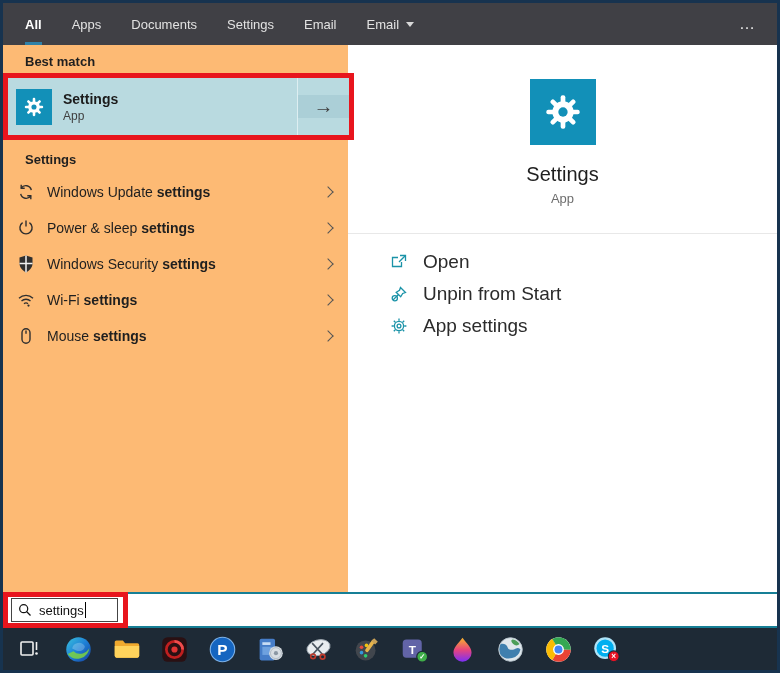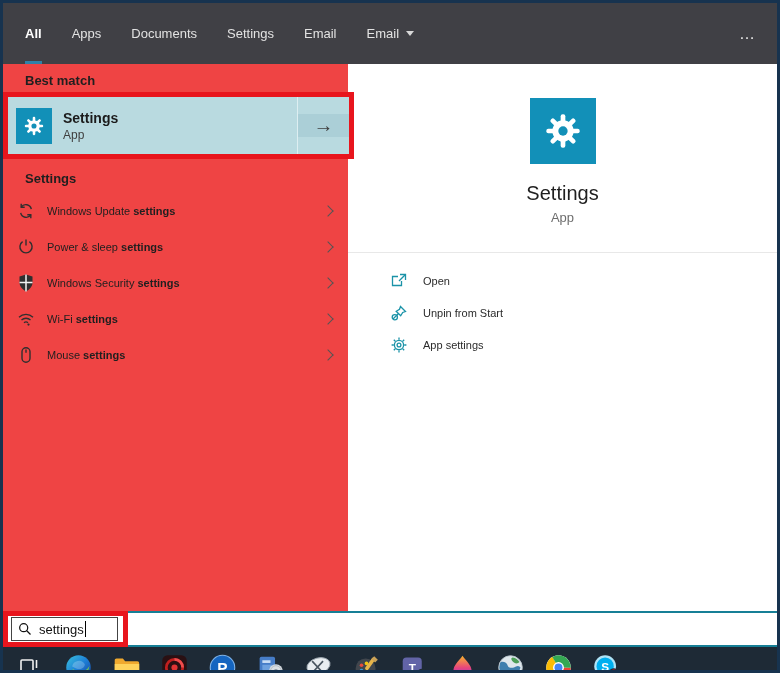--- a/index.html
+++ b/index.html
@@ -2,29 +2,29 @@
 <html><head>
 <meta charset="utf-8">
 <style>
   * { margin:0; padding:0; box-sizing:border-box; }
   html,body { width:780px; height:673px; }
   body { font-family:"Liberation Sans", sans-serif; }
 
   .screen { width:780px; height:673px; border:3px solid #17334f; display:flex; flex-direction:column; background:#fff; overflow:hidden; }
 
   
-  .topbar { height:61px; background:#404045; display:flex; align-items:stretch; padding:0 20px 0 22px; flex:0 0 auto; }
+  .topbar { height:42px; background:#404045; display:flex; align-items:stretch; padding:0 20px 0 22px; flex:0 0 auto; }
   .tab { display:flex; align-items:center; color:#e2e2e2; font-size:13px; margin-right:30px; border-bottom:3px solid transparent; border-top:3px solid transparent; cursor:default; }
   .tab.active { color:#fff; font-weight:bold; border-bottom-color:#2f81a8; }
   .tab .caret { width:0; height:0; border-left:4.5px solid transparent; border-right:4.5px solid transparent; border-top:5px solid #d8d8d8; margin-left:7px; }
   .overflow-btn { margin-left:auto; color:#eaeaea; font-size:16px; letter-spacing:2px; display:flex; align-items:center; }
 
   
   .content { height:547px; display:flex; position:relative; flex:0 0 auto; }
-  .left-panel { width:345px; background:#ef4444; position:relative; flex:0 0 auto;text-align:right; }
+  .left-panel { width:345px; background:#fdba74; position:relative; flex:0 0 auto;text-align:right; }
   .right-panel { flex:1; background:#fff; text-align:center; }
 
   .section-header { position:absolute; left:22px; font-size:13px; font-weight:bold; color:#1f1f1f; }
   .best-header { top:9px; }
   .settings-header { top:107px; }
 
   
   .annotation { border:5px solid #e8151d; pointer-events:none; }
   .redbox-best { position:absolute; top:28px; left:0; width:351px; height:67px; z-index:6; display:flex; pointer-events:auto; }
   .bm-row { flex:1; background:#b9dae0; display:flex; align-items:center; padding-left:8px; min-width:0; }
@@ -32,33 +32,33 @@
   .bm-text { margin-left:11px; text-align:left; }
   .bm-title { font-size:14px; font-weight:bold; color:#1b1b1b; }
   .bm-sub { font-size:12px; color:#3f3f3f; margin-top:2px; }
   .bm-sep { width:1px; background:#ddeef1; height:100%; }
   .bm-arrow { width:51px; background:#abcfd7; display:flex; align-items:center; justify-content:center; font-size:20px; color:#3f3f3f; }
 
   
   .settings-list { position:absolute; top:129px; left:0; right:0; }
   .list-row { height:36px; display:flex; align-items:center; padding:0 16px 0 13px; }
   .li-icon { width:20px; height:20px; flex:0 0 auto; }
-  .li-label { margin-left:11px; font-size:11px; color:#1f1f1f; white-space:nowrap; }
+  .li-label { margin-left:11px; font-size:14px; color:#1f1f1f; white-space:nowrap; }
   .li-label .bold-part { font-weight:bold; margin-left:0.28em; }
   .chev { margin-left:auto; width:8px; height:8px; border-top:1.5px solid #555; border-right:1.5px solid #555; transform:rotate(45deg); flex:0 0 auto; }
 
   
   .pv-tile { width:66px; height:66px; background:#1290b8; margin:34px auto 0; display:flex; align-items:center; justify-content:center; }
   .pv-title { font-size:20px; color:#1f1f1f; margin-top:18px; font-weight:400; }
   .pv-sub { font-size:13px; color:#6d6d6d; margin-top:5px; }
   .pv-divider { border-bottom:1px solid #e8e8e8; margin-top:27px; }
   .actions { text-align:left; padding:12px 0 0 42px; }
   .action-row { height:32px; display:flex; align-items:center; }
   .ac-icon { width:18px; height:18px; flex:0 0 auto; }
-  .ac-label { margin-left:15px; font-size:11px; color:#2b2b2b; }
+  .ac-label { margin-left:15px; font-size:19px; color:#2b2b2b; }
 
   
   .search-strip { height:36px; background:#fff; border-top:2px solid #167f96; border-bottom:2px solid #167f96; position:relative; flex:0 0 auto; }
   .redbox-search { position:absolute; left:0; top:-2px; bottom:-2px; width:125px; background:#fff; display:flex; align-items:center; z-index:6; pointer-events:auto; }
   .search-field { display:flex; align-items:center; border:1px solid #444; background:#fff; height:24px; margin-left:3px; width:107px; padding-left:6px; }
   .search-text { font-size:13px; color:#111; margin-left:7px; }
   .caret-bar { width:1px; height:16px; background:#000; margin-left:1px; }
 
   
   .taskbar { height:41px; background:#1e2a36; display:flex; align-items:center; padding-left:13px; gap:19px; flex:1 0 auto; }

